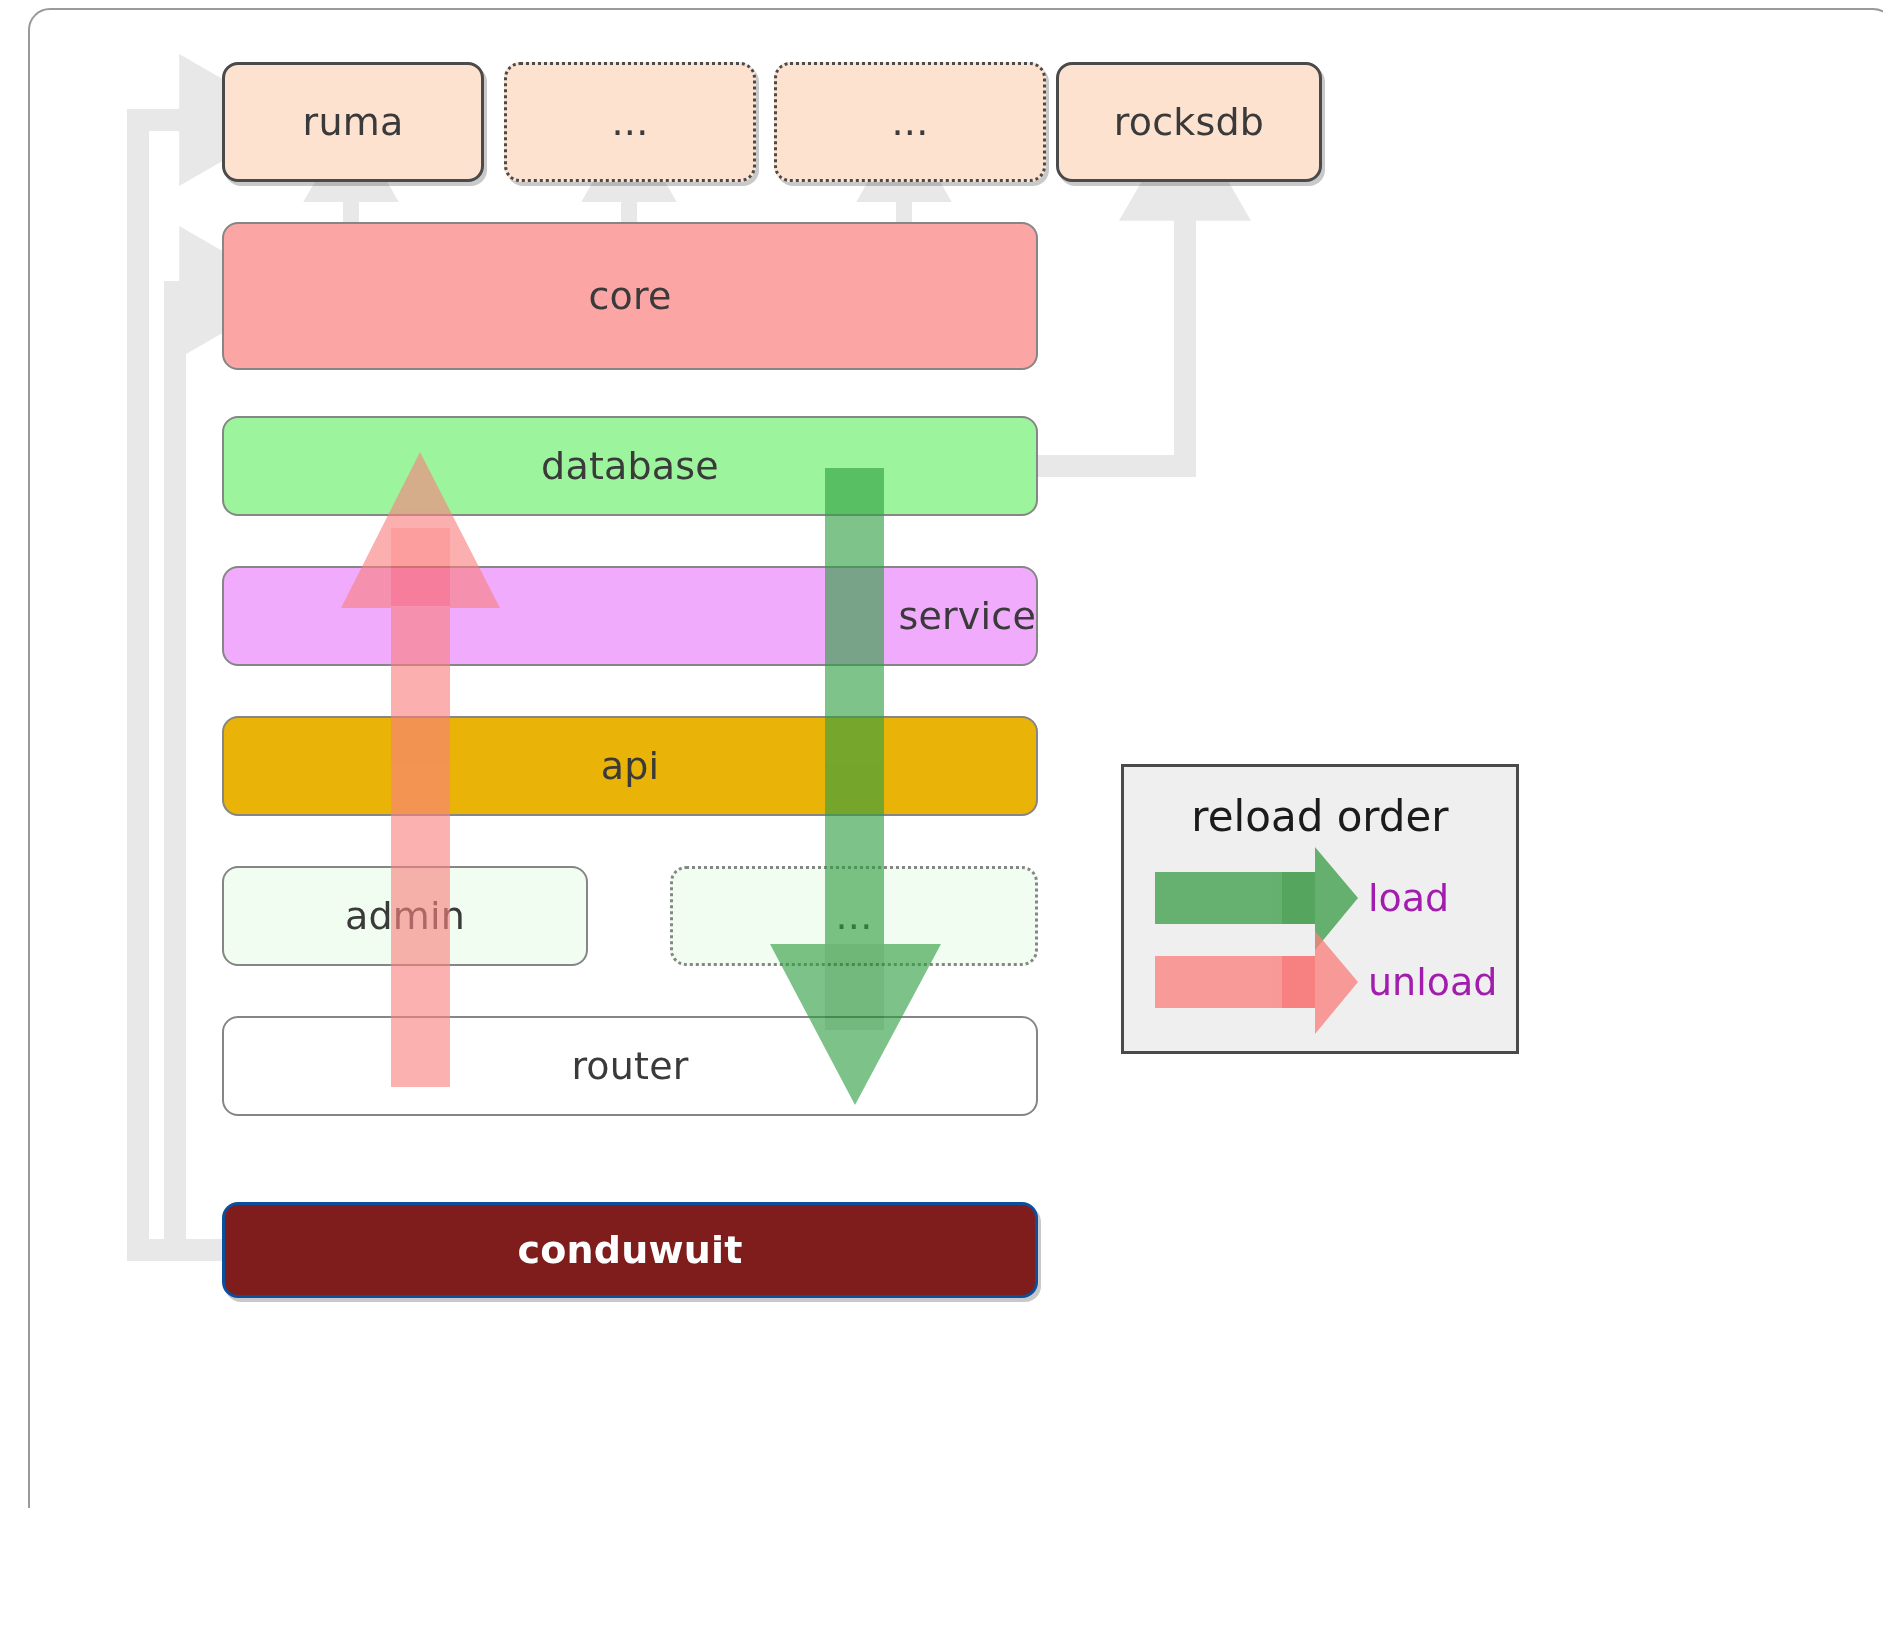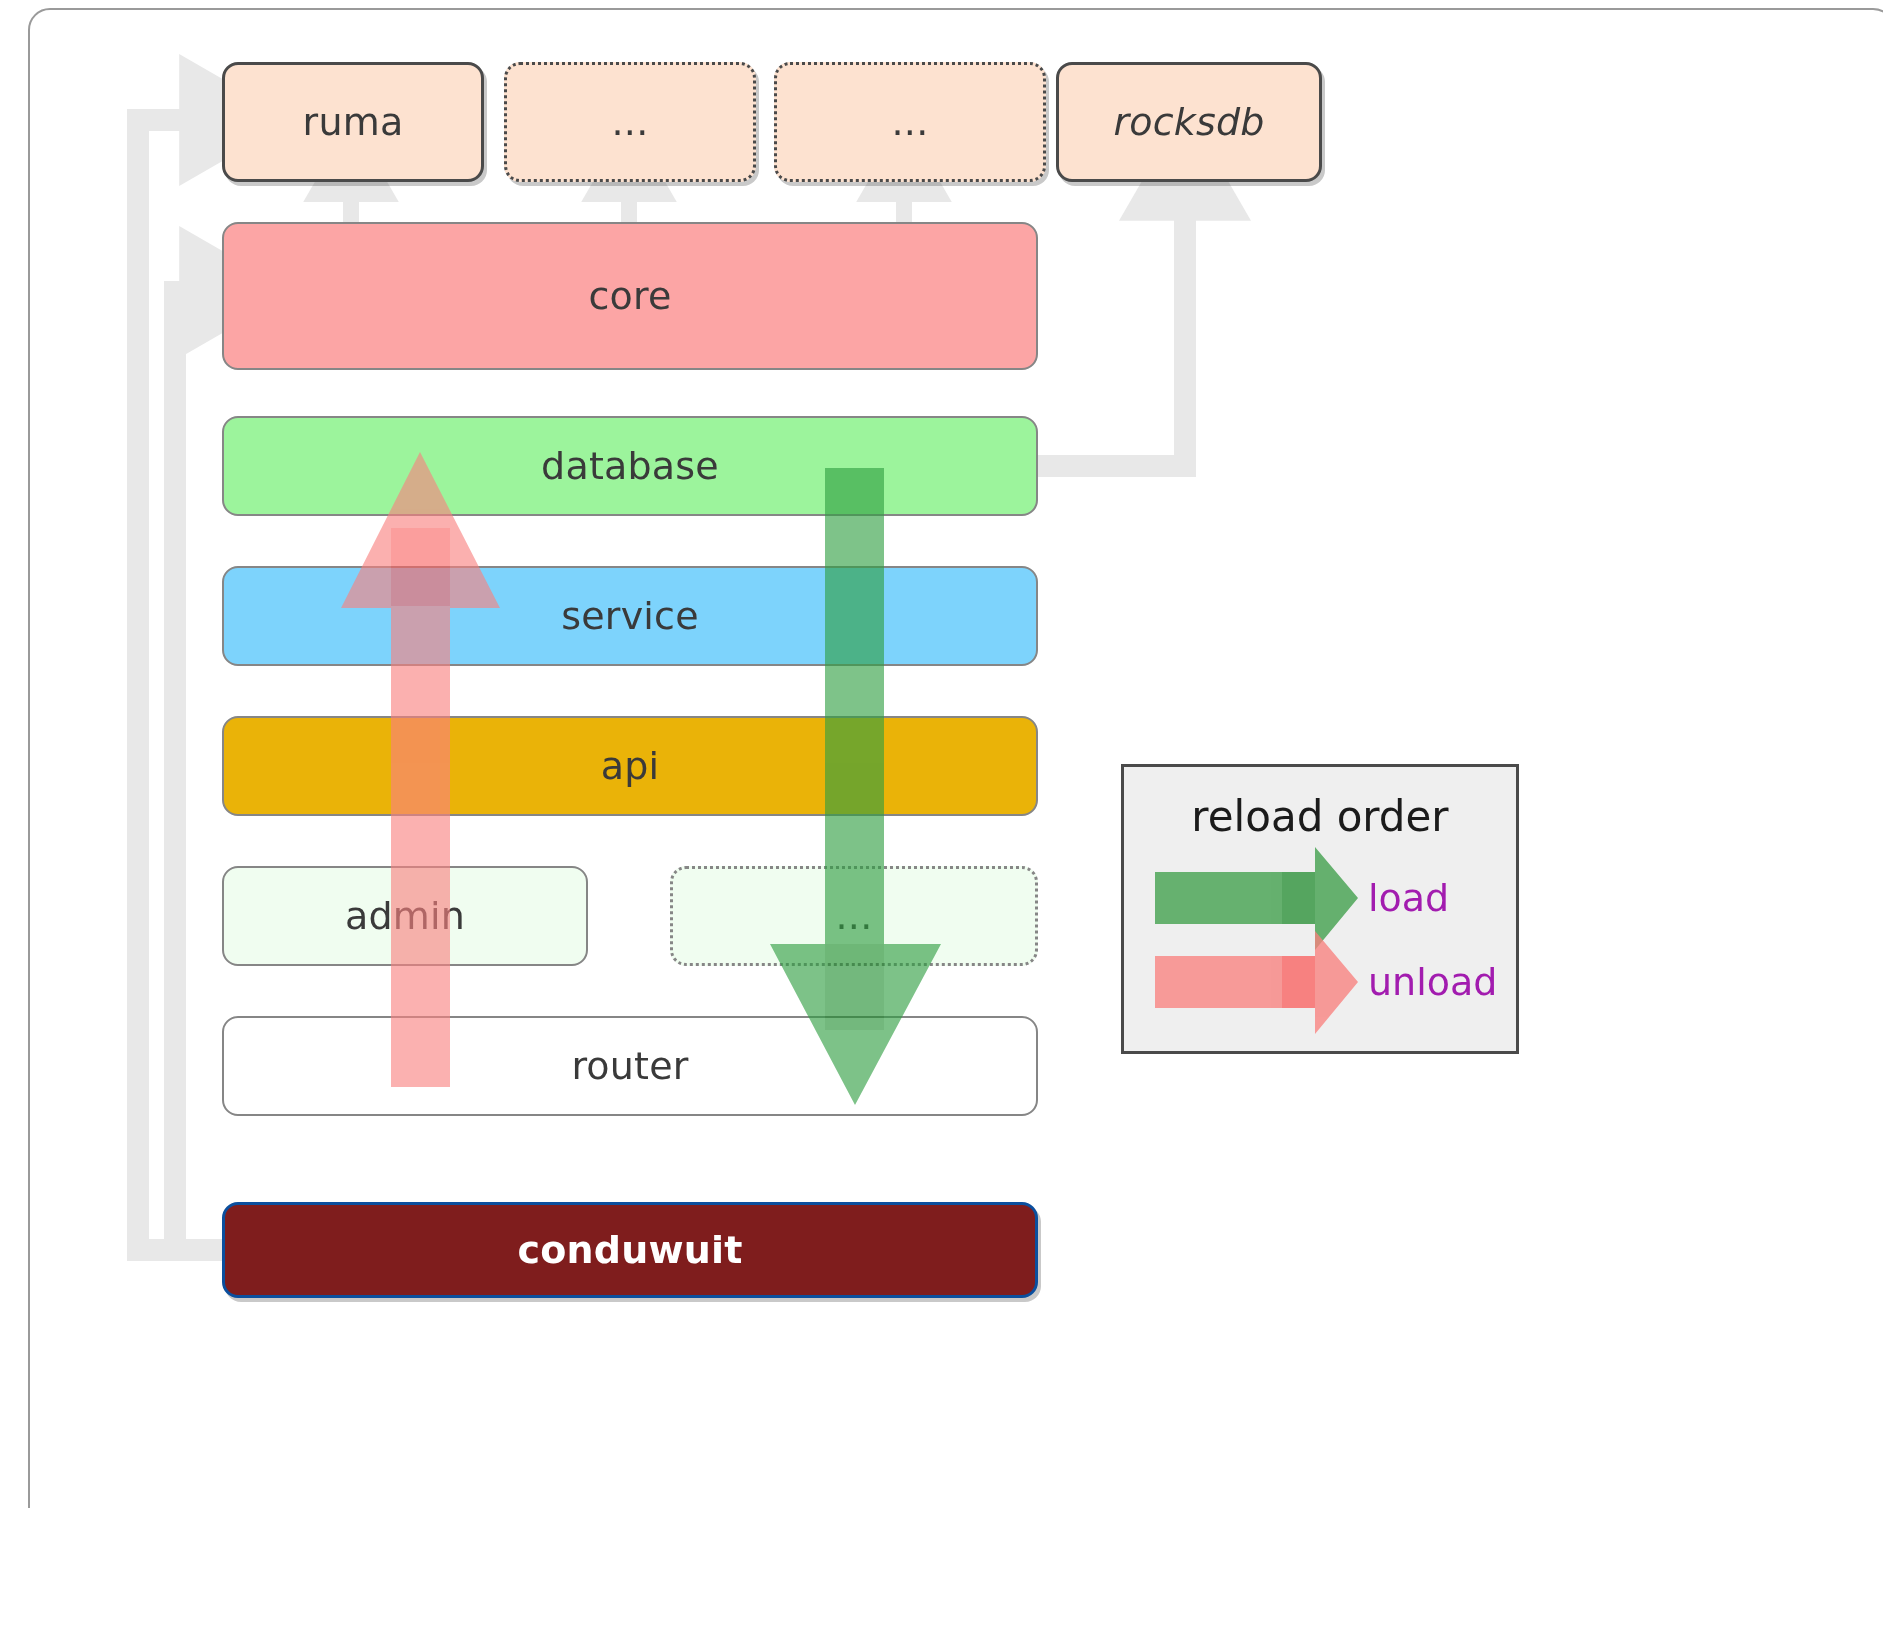--- a/index.html
+++ b/index.html
@@ -104,33 +104,33 @@
   </div>
 
   <div class="box pkg-top dotted shadow-box" style="left:484px;top:62px;width:252px;background:#fde2d0;border:3px dotted #4a4a4a;">
     <span>...</span>
   </div>
 
   <div class="box pkg-top dotted shadow-box" style="left:754px;top:62px;width:272px;background:#fde2d0;border:3px dotted #4a4a4a;">
     <span>...</span>
   </div>
 
-  <div class="box pkg-top solid-dark shadow-box" style="left:1036px;top:62px;width:266px;background:#fde2d0;font-style:italic;">
+  <div class="box pkg-top solid-dark shadow-box" style="left:1036px;top:62px;width:266px;background:#fde2d0;">
     <span>rocksdb</span>
   </div>
 
   <div class="box layer solid-gray" style="left:202px;top:222px;width:816px;height:148px;background:#fca5a5;">
     <span>core</span>
   </div>
 
   <div class="box layer solid-gray" style="left:202px;top:416px;width:816px;height:100px;background:#9cf49c;">
     <span>database</span>
   </div>
 
-  <div class="box layer solid-gray" style="left:202px;top:566px;width:816px;height:100px;background:#7dd3fc;">
+  <div class="box layer solid-gray" style="left:202px;top:566px;width:816px;height:100px;background:#f0abfc;justify-content:flex-end;">
     <span>service</span>
   </div>
 
   <div class="box layer solid-gray" style="left:202px;top:716px;width:816px;height:100px;background:#eab308;">
     <span>api</span>
   </div>
 
   <div class="box layer solid-gray" style="left:202px;top:866px;width:366px;height:100px;background:#f0fdf0;">
     <span>admin</span>
   </div>

